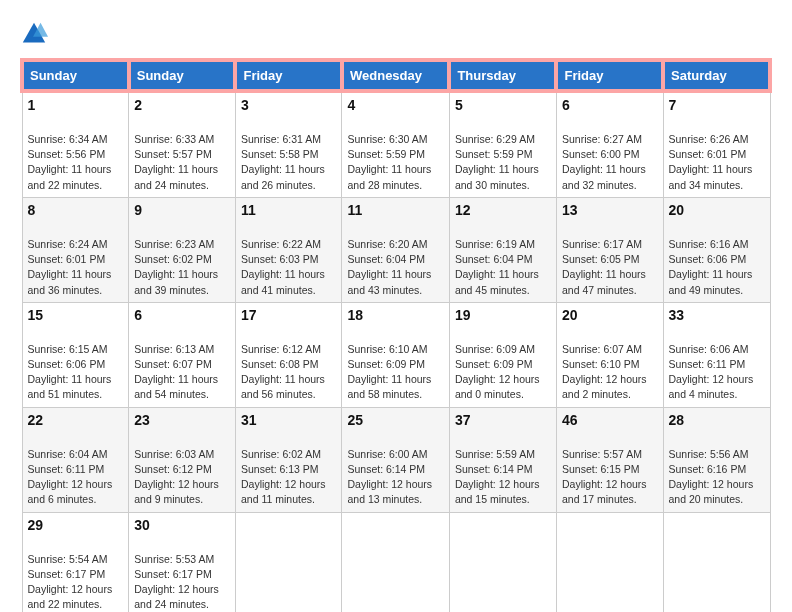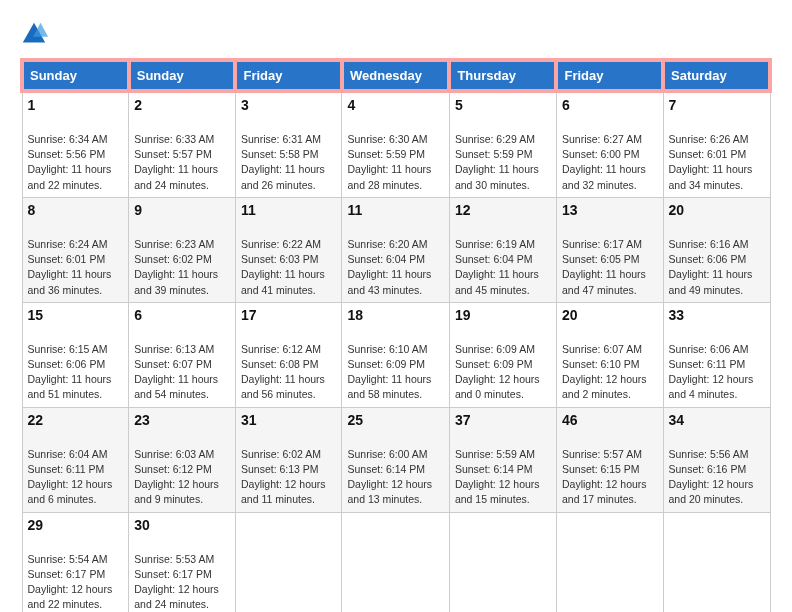--- a/index.html
+++ b/index.html
@@ -226,21 +226,21 @@
       </td>
         <td>
         <div class="day-num">37</div>
         <div class="day-info">Sunrise: 5:59 AM<br>Sunset: 6:14 PM<br>Daylight: 12 hours and 15 minutes.</div>
       </td>
         <td>
         <div class="day-num">46</div>
         <div class="day-info">Sunrise: 5:57 AM<br>Sunset: 6:15 PM<br>Daylight: 12 hours and 17 minutes.</div>
       </td>
         <td>
-        <div class="day-num">34</div>
+        <div class="day-num">28</div>
         <div class="day-info">Sunrise: 5:56 AM<br>Sunset: 6:16 PM<br>Daylight: 12 hours and 20 minutes.</div>
       </td>
       </tr>
       <tr>
         <td>
         <div class="day-num">29</div>
         <div class="day-info">Sunrise: 5:54 AM<br>Sunset: 6:17 PM<br>Daylight: 12 hours and 22 minutes.</div>
       </td>
         <td>
         <div class="day-num">30</div>

